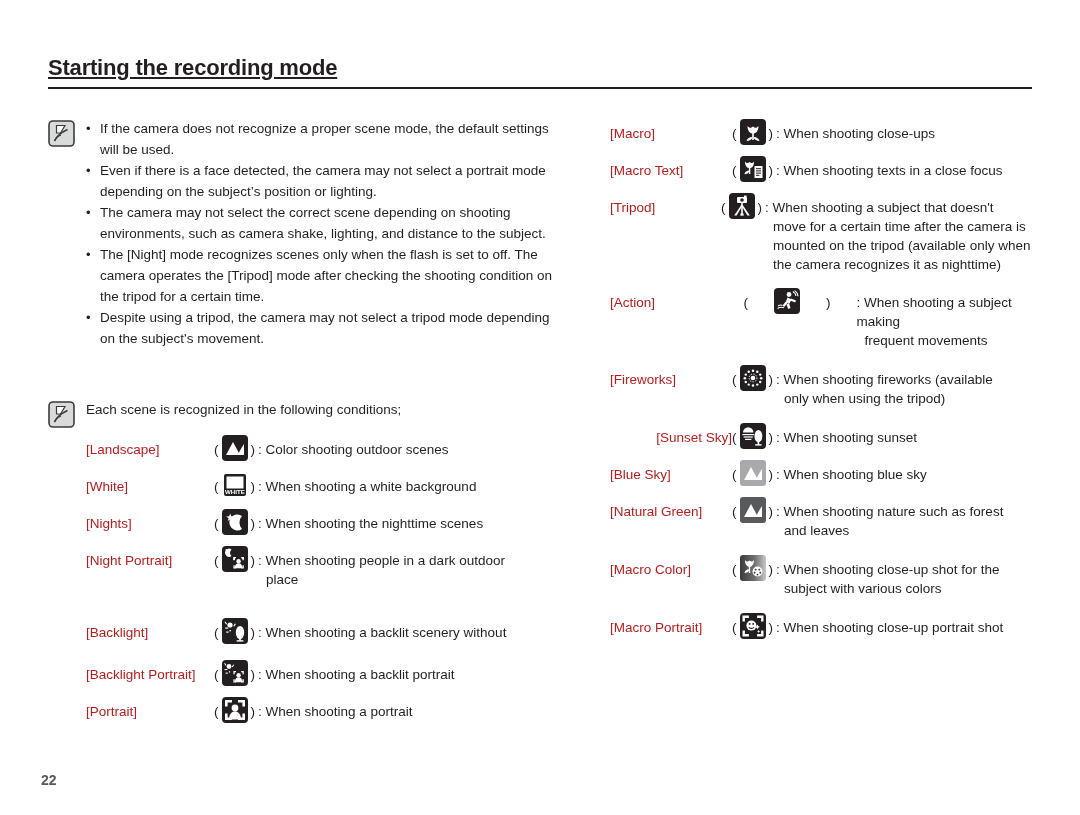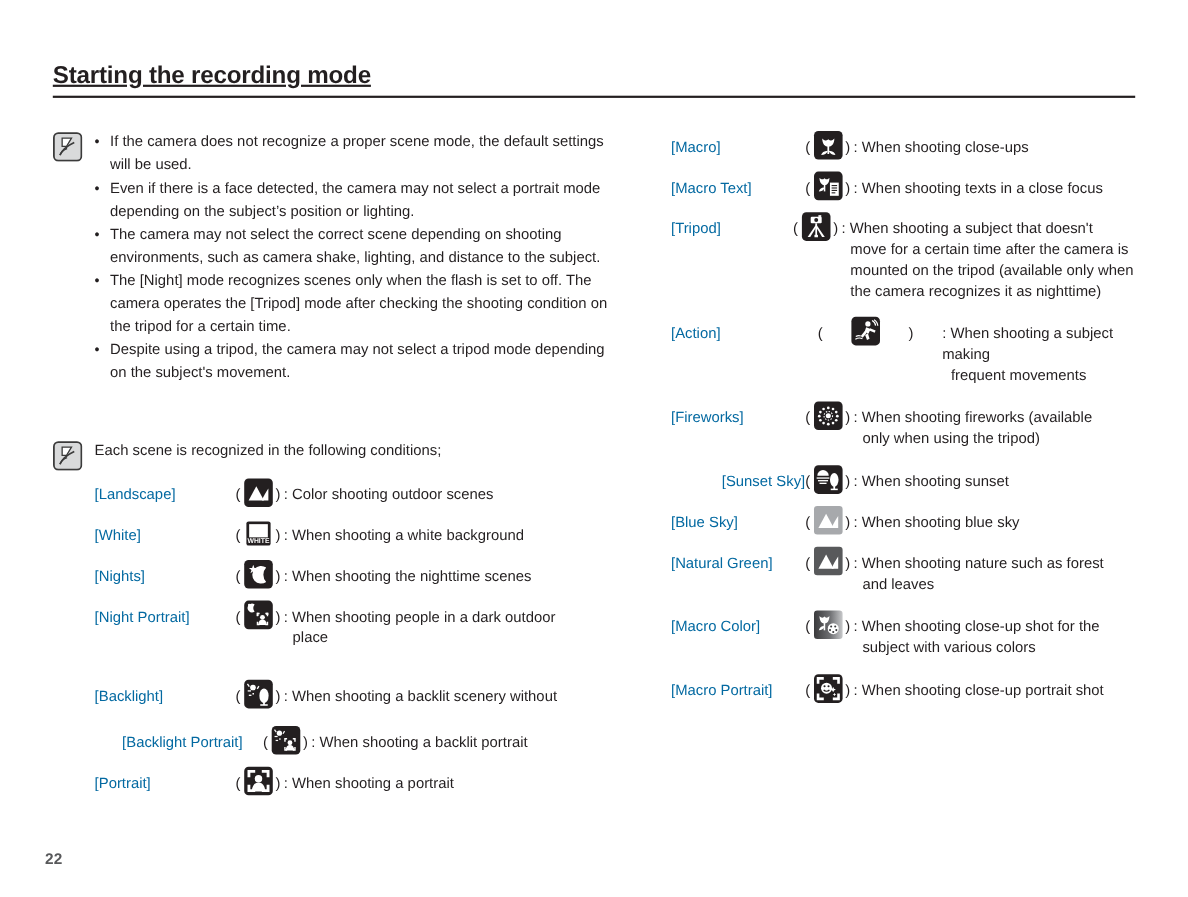--- a/index.html
+++ b/index.html
@@ -112,21 +112,21 @@
     margin-top: 14px;
   }
   .scene-row {
     display: flex;
     align-items: flex-start;
     margin-bottom: 9px;
   }
   .scene-row .name {
     font-size: 13.5px;
     line-height: 18px;
-    color: #0369a1;
+    color: #b91c1c;
     white-space: nowrap;
     padding-top: 7px;
   }
   .scene-row .paren-open,
   .scene-row .paren-close {
     font-size: 13.5px;
     line-height: 18px;
     padding-top: 7px;
     color: #231f20;
   }
@@ -295,21 +295,21 @@
               <rect x="18.2" y="20" width="1.6" height="4" fill="#ffffff"></rect>
               <rect x="15.6" y="23.2" width="6.8" height="1.4" fill="#ffffff"></rect>
               </svg>
           </span>
           <span class="paren-close">)</span>
           <span class="desc">
             <span>: When shooting a backlit scenery without</span>
           </span>
         </div>
 
-        <div class="scene-row" style="margin-top:14px;margin-left:25px;">
+        <div class="scene-row" style="margin-top:14px;">
           <span class="name">[Backlight Portrait]</span>
           <span class="paren-open">(</span>
           <span class="icon-wrap">
             <svg viewBox="0 0 28 28">
                 <rect x="1" y="1" width="26" height="26" rx="4" fill="#231f20"></rect>
               <circle cx="8" cy="7.5" r="2.4" fill="#ffffff"></circle>
               <rect x="3.8" y="4" width="1.1" height="2.8" fill="#ffffff" transform="rotate(-35 4.3 5.4)"></rect>
               <rect x="3.6" y="10" width="2.8" height="1.1" fill="#ffffff"></rect>
               <rect x="11.4" y="5.5" width="1.1" height="2.8" fill="#ffffff" transform="rotate(30 12 6.9)"></rect>
               <rect x="4.6" y="13.6" width="2.2" height="1.1" fill="#ffffff"></rect>

